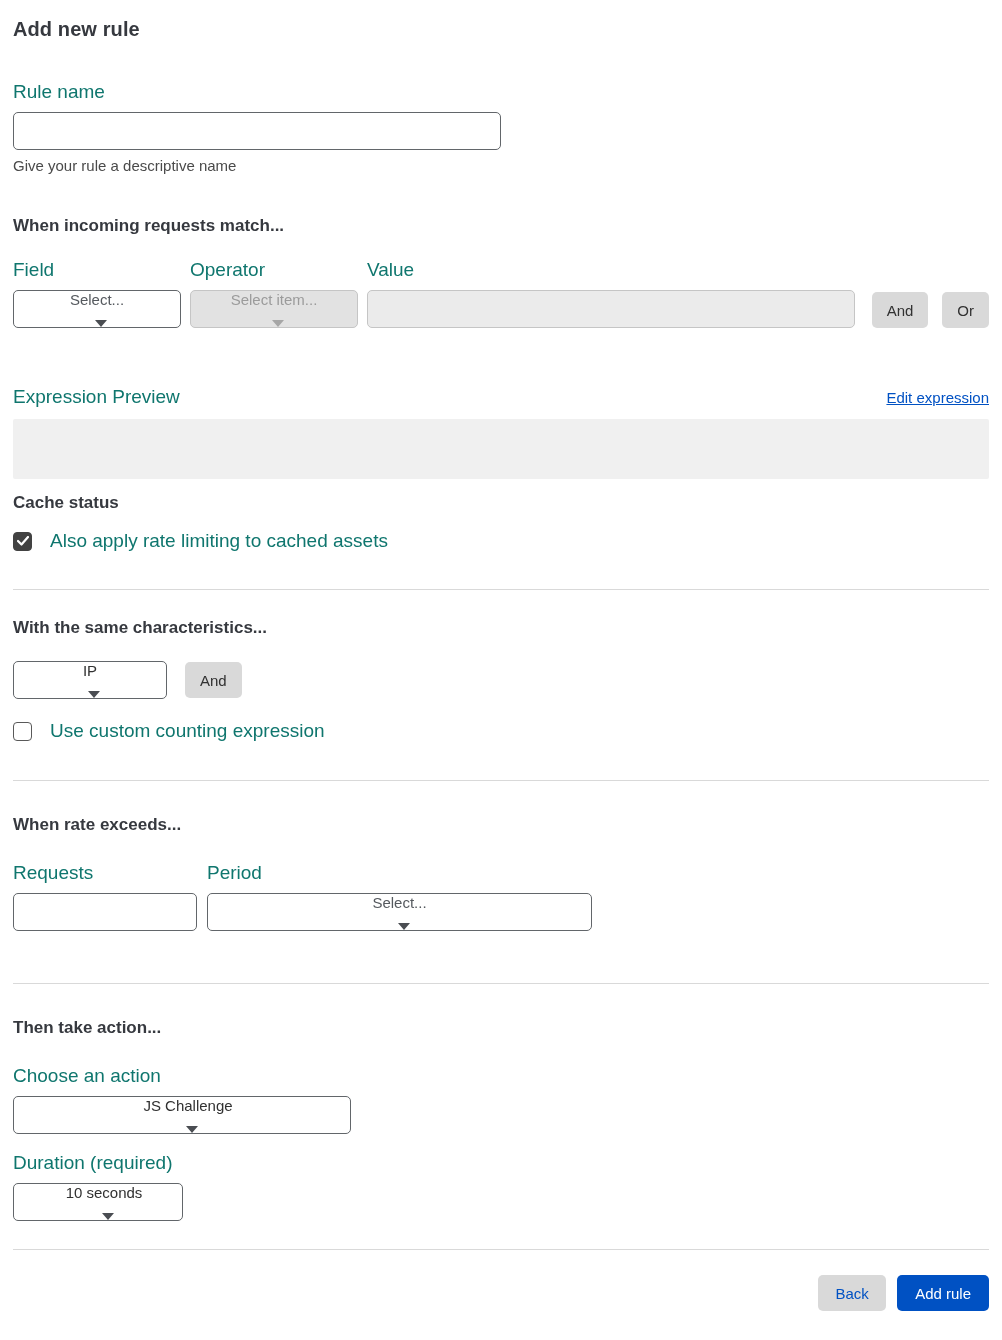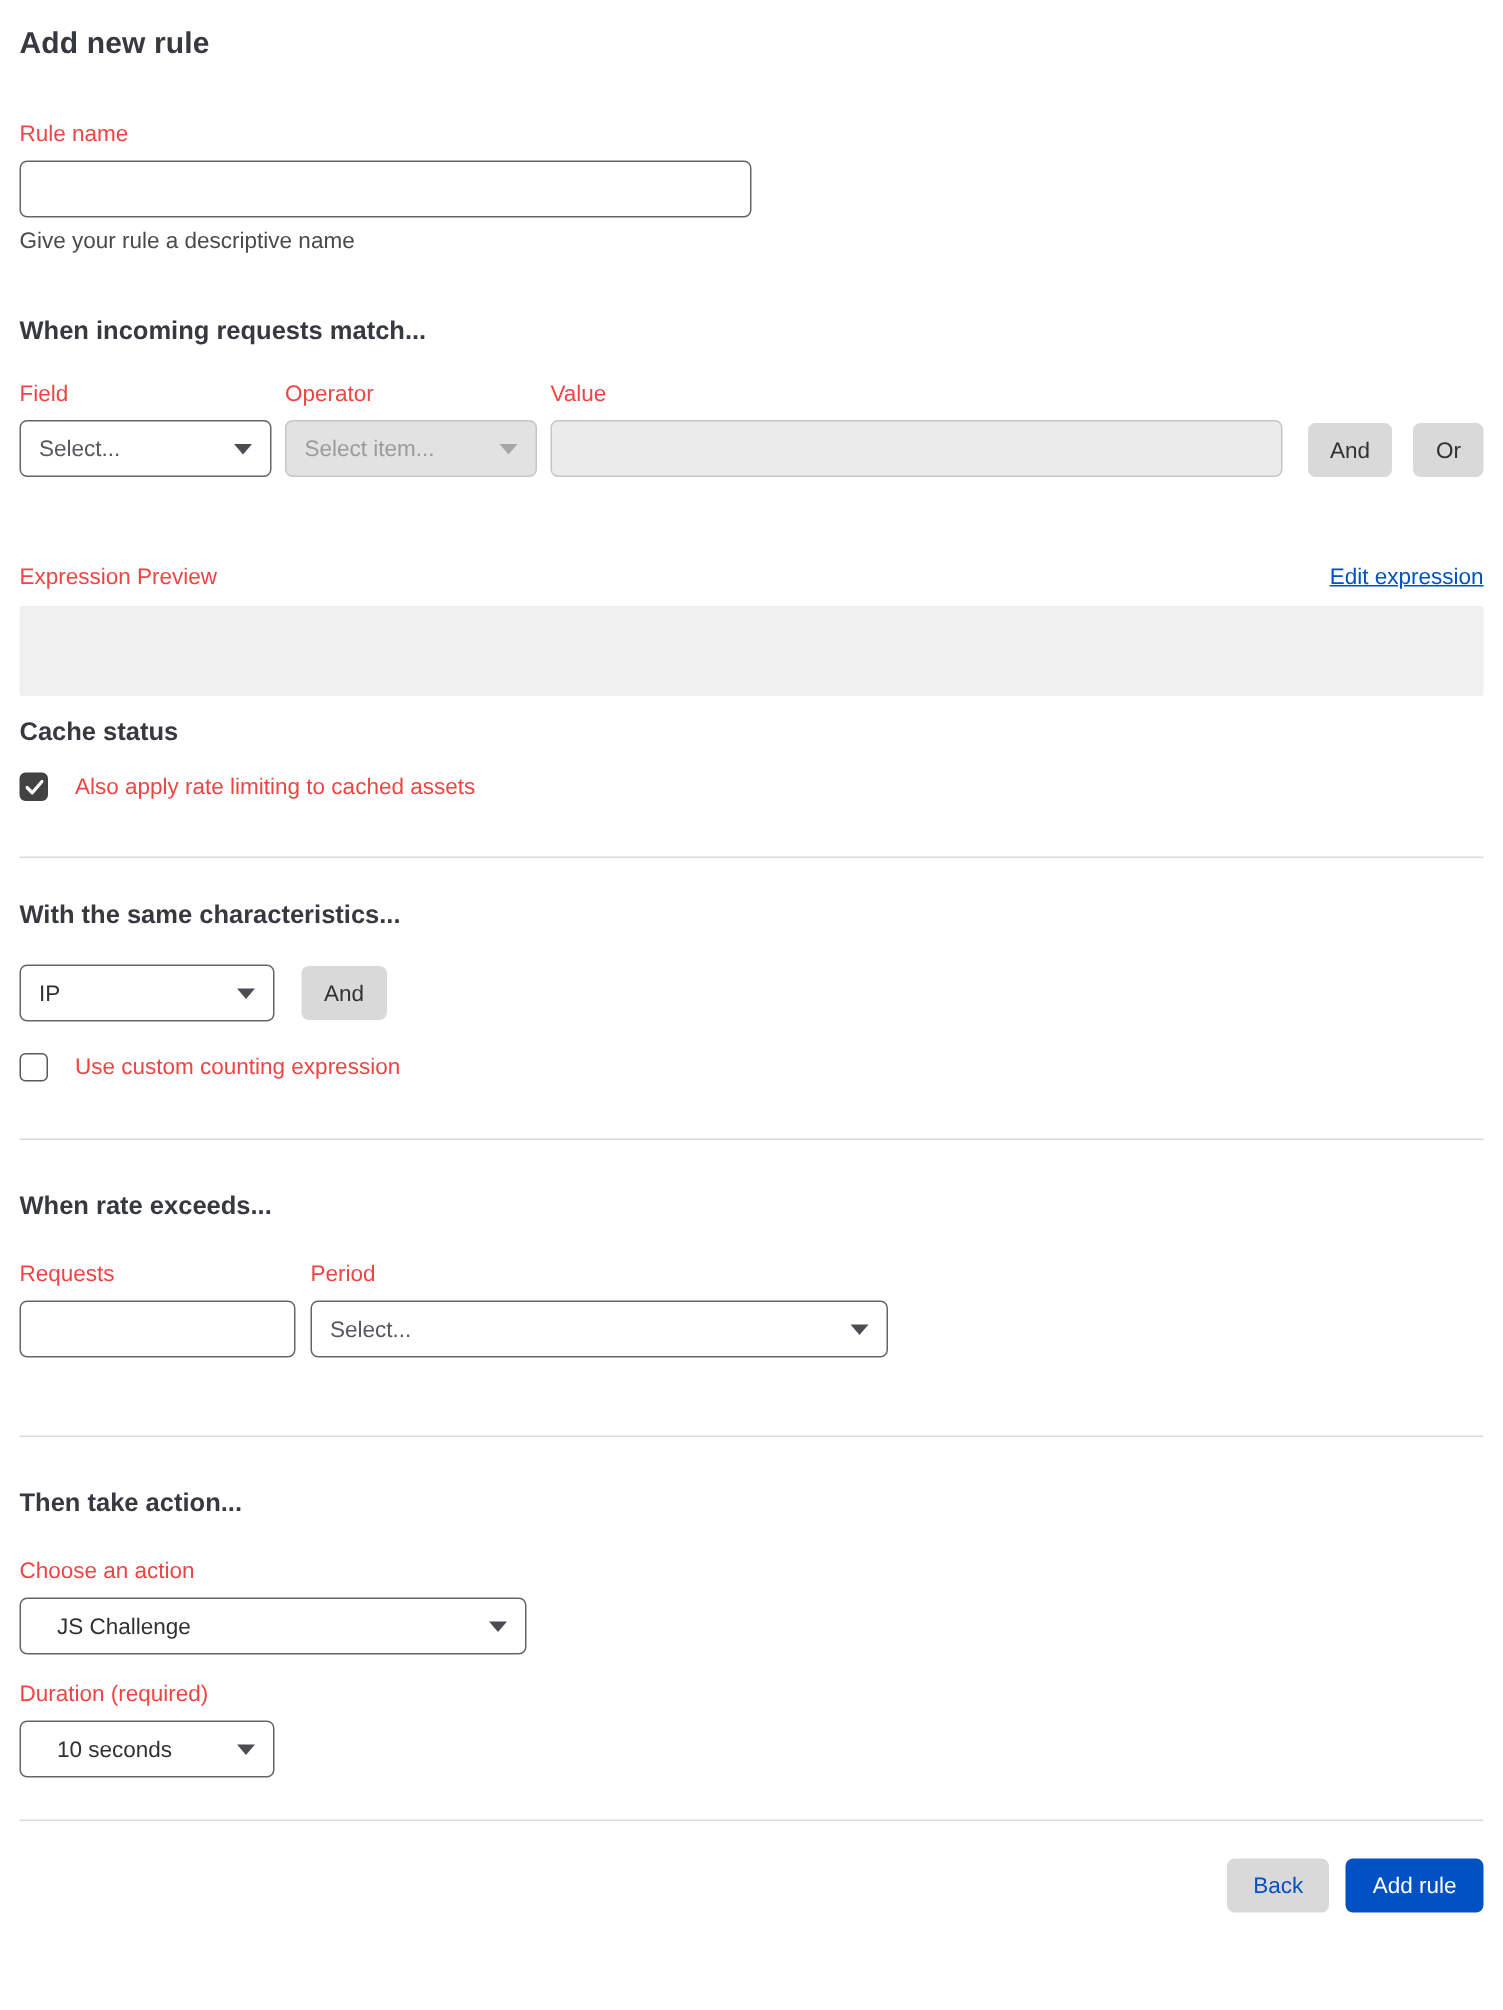--- a/index.html
+++ b/index.html
@@ -7,40 +7,40 @@
   body {
     width: 1002px;
     font-family: "Liberation Sans", sans-serif;
     color: #313131;
     -webkit-font-smoothing: antialiased;
   }
   .container { padding: 18px 13px 14px 13px; }
 
   .page-title { font-size: 20px; font-weight: 700; color: #36393f; letter-spacing: .1px; }
 
-  .field-label { font-size: 15px; color: #ef4444; display: block; }
+  .field-label { font-size: 19px; color: #0f766e; display: block; }
   .helper-text { font-size: 15px; color: #4a4a4a; margin-top: 7px; }
 
   .section-heading { font-size: 17px; font-weight: 700; color: #36393f; }
 
   .text-input {
     display: block;
     width: 488px; height: 38px;
     border: 1px solid #62666a; border-radius: 5px;
     background: #fff; font-size: 15px; color: #313131;
     padding: 0 12px; outline: none;
     font-family: "Liberation Sans", sans-serif;
   }
   .text-input.disabled { background: #ebebeb; border-color: #c5c5c5; }
 
   .select-box {
     height: 38px; border: 1px solid #62666a; border-radius: 5px;
     background: #fff; display: flex; align-items: center;
     justify-content: space-between; padding: 0 12px;
-    font-size: 15px; color: #55595e; cursor: pointer;
+    font-size: 15px; color: #55595e; cursor: pointer; flex-direction: column;
   }
   .select-box.disabled { background: #e2e2e2; border-color: #c5c5c5; color: #9b9b9b; cursor: default; }
   .caret {
     width: 0; height: 0; margin-left: 8px; flex: none;
     border-left: 6px solid transparent; border-right: 6px solid transparent;
     border-top: 7px solid #4a4d52;
   }
   .select-box.disabled .caret { border-top-color: #a6a6a6; }
 
   .btn {
@@ -91,21 +91,21 @@
   .mt-21 { margin-top: 21px; text-align: center; }
   .mt-38 { margin-top: 38px; }
   .mt-34 { margin-top: 34px; }
   .mt-27 { margin-top: 27px; }
   .mt-52 { margin-top: 52px; }
   .mt-35 { margin-top: 35px; }
   .mt-18 { margin-top: 18px; }
   .mt-25 { margin-top: 25px; }
 
   .char-row { display: flex; align-items: center; gap: 18px; }
-  .char-select { width: 170px; }
+  .char-select { width: 154px; }
   .char-and { height: 36px; }
 
   .rate-row { margin-top: 27px; }
   .col-requests { width: 184px; margin-right: 10px; }
   .col-requests .text-input { width: 100%; }
   .col-period { width: 385px; }
 
   .action-select { width: 338px; color: #313131; }
   .duration-select { width: 170px; color: #313131; }
   .ip-select { color: #313131; }

